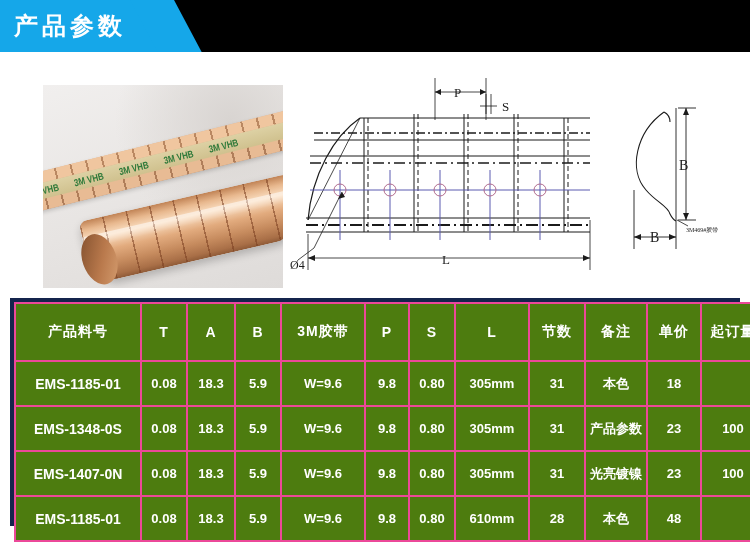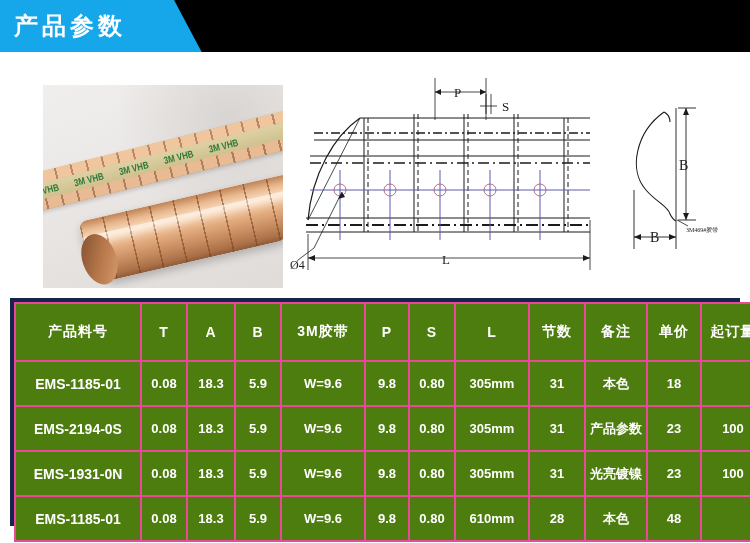--- a/index.html
+++ b/index.html
@@ -403,35 +403,35 @@
         <td>W=9.6</td>
         <td>9.8</td>
         <td>0.80</td>
         <td>305mm</td>
         <td>31</td>
         <td>本色</td>
         <td>18</td>
         <td></td>
       </tr>
       <tr>
-        <td class="partno">EMS-2194-0S</td>
+        <td class="partno">EMS-1348-0S</td>
         <td>0.08</td>
         <td>18.3</td>
         <td>5.9</td>
         <td>W=9.6</td>
         <td>9.8</td>
         <td>0.80</td>
         <td>305mm</td>
         <td>31</td>
         <td>产品参数</td>
         <td>23</td>
         <td>100</td>
       </tr>
       <tr>
-        <td class="partno">EMS-1931-0N</td>
+        <td class="partno">EMS-1407-0N</td>
         <td>0.08</td>
         <td>18.3</td>
         <td>5.9</td>
         <td>W=9.6</td>
         <td>9.8</td>
         <td>0.80</td>
         <td>305mm</td>
         <td>31</td>
         <td>光亮镀镍</td>
         <td>23</td>

